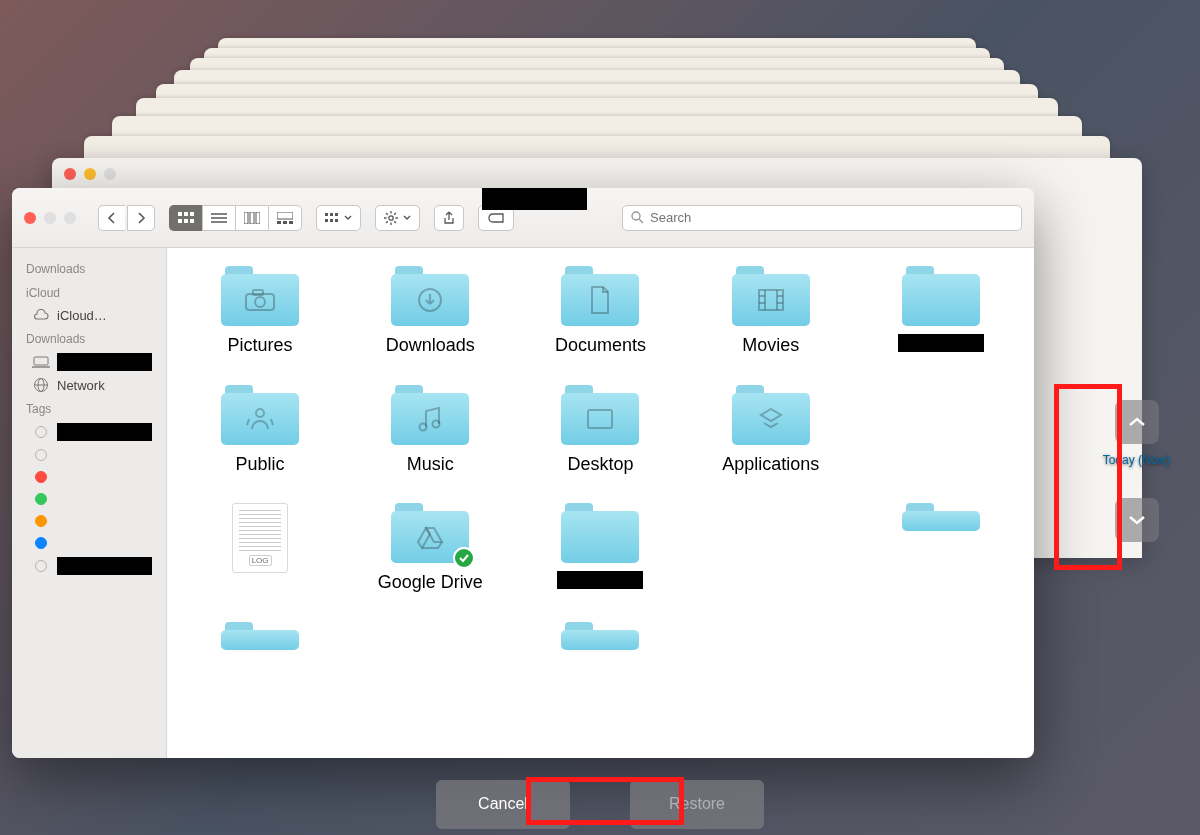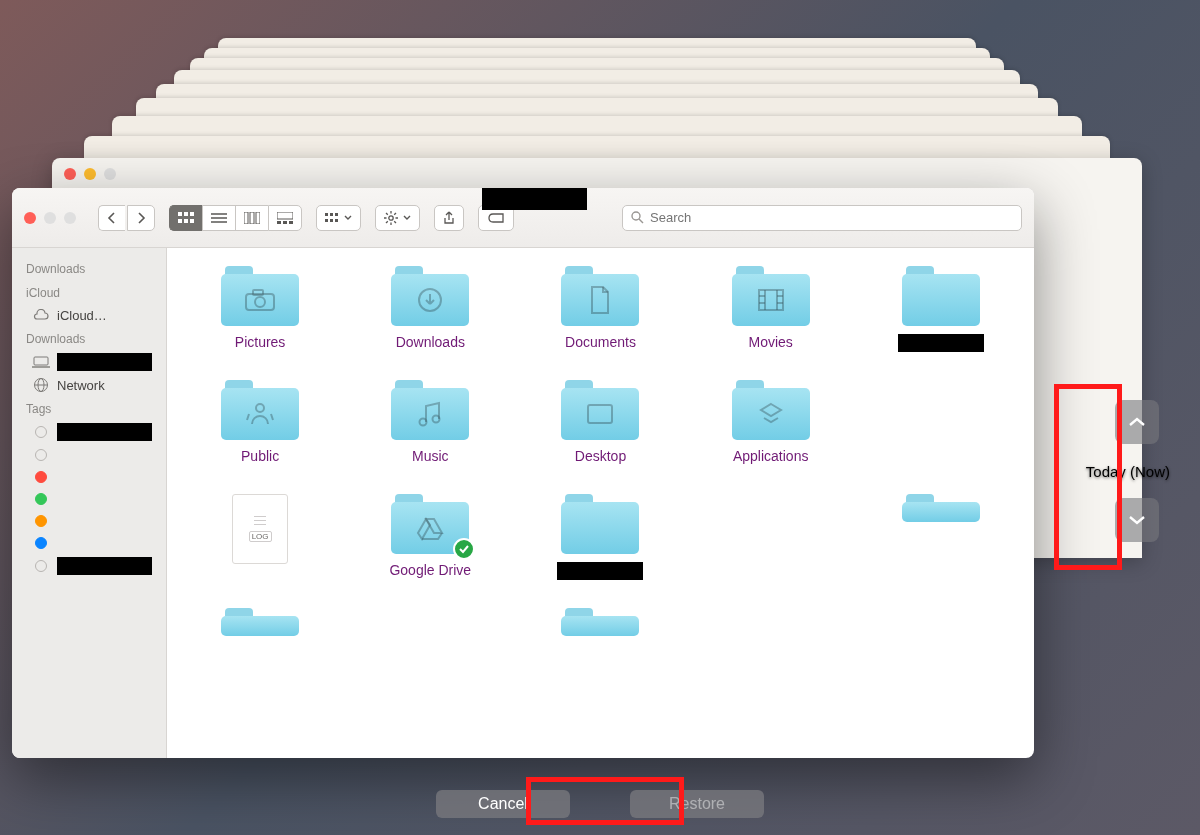--- a/index.html
+++ b/index.html
@@ -47,39 +47,39 @@
   .sb-item .iconslot { width:18px; height:16px; display:flex; align-items:center; justify-content:center; color:#7d7b78; }
   .tagdot { width:12px; height:12px; border-radius:50%; border:1px solid #b8b5b2; }
 
   .content { flex:1; overflow:auto; padding:18px 12px; }
   .grid { display:grid; grid-template-columns: repeat(5, 1fr); gap:28px 8px; }
   .cell { display:flex; flex-direction:column; align-items:center; gap:8px; }
   .foldericon { width:78px; height:60px; position:relative; }
   .fld-tab { position:absolute; top:0; left:4px; width:28px; height:12px; background:#8fd5e8; border-radius:4px 4px 0 0; }
   .fld-body { position:absolute; top:8px; left:0; right:0; bottom:0; background:linear-gradient(#a7e4f2,#72cde6); border-radius:5px; display:flex; align-items:center; justify-content:center; }
   .fld-body svg { opacity:.55; }
-  .fname { font-size:14px; color:#701a75; text-align:right; max-width:150px; line-height:1.25; }
+  .fname { font-size:18px; color:#000000; text-align:right; max-width:150px; line-height:1.25; }
   .redactlabel { width:86px; height:18px; background:#000; }
 
-  .logfile { width:56px; height:70px; background:#fff; border:1px solid #dcd9d6; border-radius:3px; position:relative; padding:21px; display:flex; flex-direction:column; justify-content:flex-end; }
+  .logfile { width:56px; height:70px; background:#fff; border:1px solid #dcd9d6; border-radius:3px; position:relative; padding:6px; display:flex; flex-direction:column; justify-content:flex-end; }
   .logfile .lines { flex:1; background:repeating-linear-gradient(#cfcccc 0 1px, transparent 1px 4px); margin-bottom:4px;}
   .logfile .tag { font-size:8px; text-align:center; color:#6b6967; border:1px solid #cfcccc; border-radius:2px; padding:0 2px; align-self:center;}
 
   .syncbadge { position:absolute; right:-6px; bottom:-6px; width:22px; height:22px; border-radius:50%; background:#28a745; border:2px solid #fff; display:flex; align-items:center; justify-content:center; }
 
   
   .bottombar { position:absolute; left:0; right:0; bottom:0; height:62px; display:flex; align-items:center; justify-content:center; gap:60px; }
-  .bbtn { width:134px; height:28px; border-radius:6px; background:rgba(120,120,125,.78); color:#fff; font-size:16px; display:flex; align-items:center; justify-content:center; border:none; }
+  .bbtn { width:134px; height:49px; border-radius:6px; background:rgba(120,120,125,.78); color:#fff; font-size:16px; display:flex; align-items:center; justify-content:center; border:none; }
   .bbtn.disabled { color:rgba(255,255,255,.45); }
   .hl-red { position:absolute; border:5px solid #ff1a1a; pointer-events:none; }
 
   
   .timeline { position:absolute; right:38px; top:400px; width:50px; display:flex; flex-direction:column; align-items:center; gap:14px; }
   .tbtn { width:44px; height:44px; border-radius:8px; background:rgba(120,120,125,.6); display:flex; align-items:center; justify-content:center; color:#fff; }
-  .tlabel { position:absolute; right:30px; top:463px; color:#000000; font-size:15px; white-space:nowrap; text-shadow:0 1px 3px rgba(0,0,0,.6);}
+  .tlabel { position:absolute; right:30px; top:453px; color:#0369a1; font-size:12px; white-space:nowrap; text-shadow:0 1px 3px rgba(0,0,0,.6);}
 </style>
 </head>
 <body>
 
 <div class="stackw stack1"></div>
 <div class="stackw stack2"></div>
 <div class="stackw stack3"></div>
 <div class="stackw stack4"></div>
 <div class="stackw stack5"></div>
 <div class="stackw stack6"></div>

